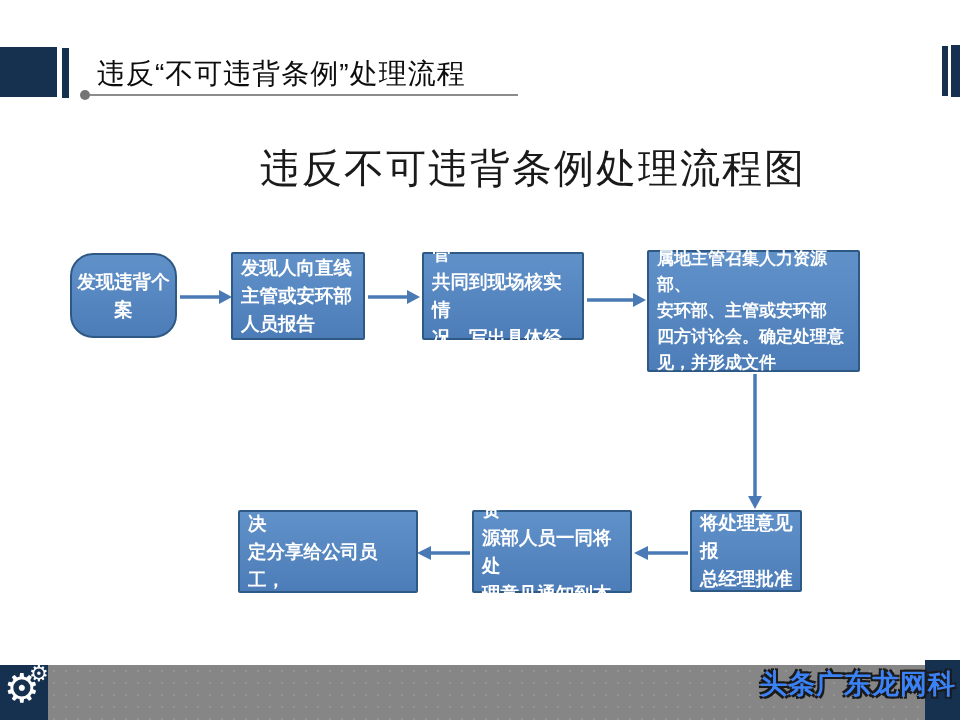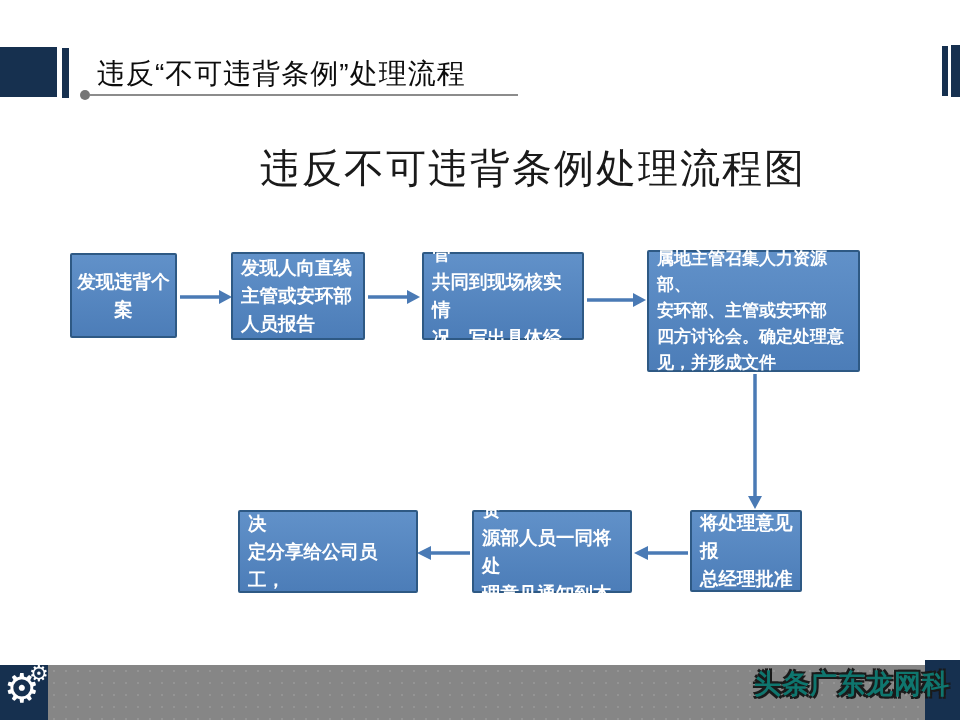--- a/index.html
+++ b/index.html
@@ -19,41 +19,41 @@
   
   .diagram-title{position:absolute;left:106px;right:0;top:141px;text-align:center;
                  font-family:"Liberation Serif","DejaVu Serif",serif;
                  font-size:40px;color:#1a1a1a;letter-spacing:2px;white-space:nowrap;}
   .flow-box{position:absolute;box-sizing:border-box;
             background:linear-gradient(180deg,#6191c9 0%,#4c7db8 100%);
             border:2px solid #2e5984;border-radius:2px;
             display:flex;align-items:center;color:#ffffff;font-weight:bold;}
   .flow-box .lbl{white-space:pre-line;font-size:18.5px;line-height:28px;text-align:left;
                  padding:2px 4px 2px 8px;width:100%;}
-  .box-1{left:70px;top:253px;width:107px;height:85px;}
+  .box-1{left:70px;top:253px;width:107px;height:85px;border-radius:23px;}
   .box-1 .lbl{text-align:center;padding:0;}
   .box-2{left:231px;top:252px;width:134px;height:88px;}
   .box-3{left:422px;top:252px;width:162px;height:88px;}
   .box-4{left:647px;top:250px;width:213px;height:122px;}
   .box-4 .lbl{font-size:17px;line-height:26px;}
   .box-5{left:690px;top:510px;width:112px;height:82px;}
   .box-6{left:472px;top:510px;width:160px;height:83px;}
   .box-7{left:238px;top:510px;width:180px;height:83px;}
   .arrows{position:absolute;left:0;top:0;width:960px;height:720px;pointer-events:none;}
 
   
   .footer-gray{position:absolute;left:48px;top:665px;width:877px;height:55px;background:#868686;
                background-image:radial-gradient(#949494 1px,transparent 1px);background-size:12px 12px;}
   .footer-navy-left{position:absolute;left:0;top:665px;width:48px;height:55px;background:#16304f;}
   .footer-navy-right{position:absolute;left:925px;top:660px;width:35px;height:60px;background:#16304f;}
   .gear-big{position:absolute;left:4px;top:668px;font-size:40px;line-height:40px;color:#ffffff;
             font-family:"DejaVu Sans",sans-serif;}
   .gear-small{position:absolute;left:29px;top:663px;font-size:22px;line-height:22px;color:#ffffff;
               font-family:"DejaVu Sans",sans-serif;}
-  .watermark{position:absolute;right:10px;top:666px;font-size:27px;font-weight:bold;color:#0f766e;
+  .watermark{position:absolute;right:4px;top:666px;font-size:27px;font-weight:bold;color:#3b82f6;
              letter-spacing:1px;white-space:nowrap;
              text-shadow:-2px -2px 0 #1a1a1a,2px -2px 0 #1a1a1a,-2px 2px 0 #1a1a1a,2px 2px 0 #1a1a1a;}
 </style>
 </head>
 <body>
 
 <div class="slide">
 
   <div class="hdr-navy-square"></div>
   <div class="hdr-navy-bar"></div>

